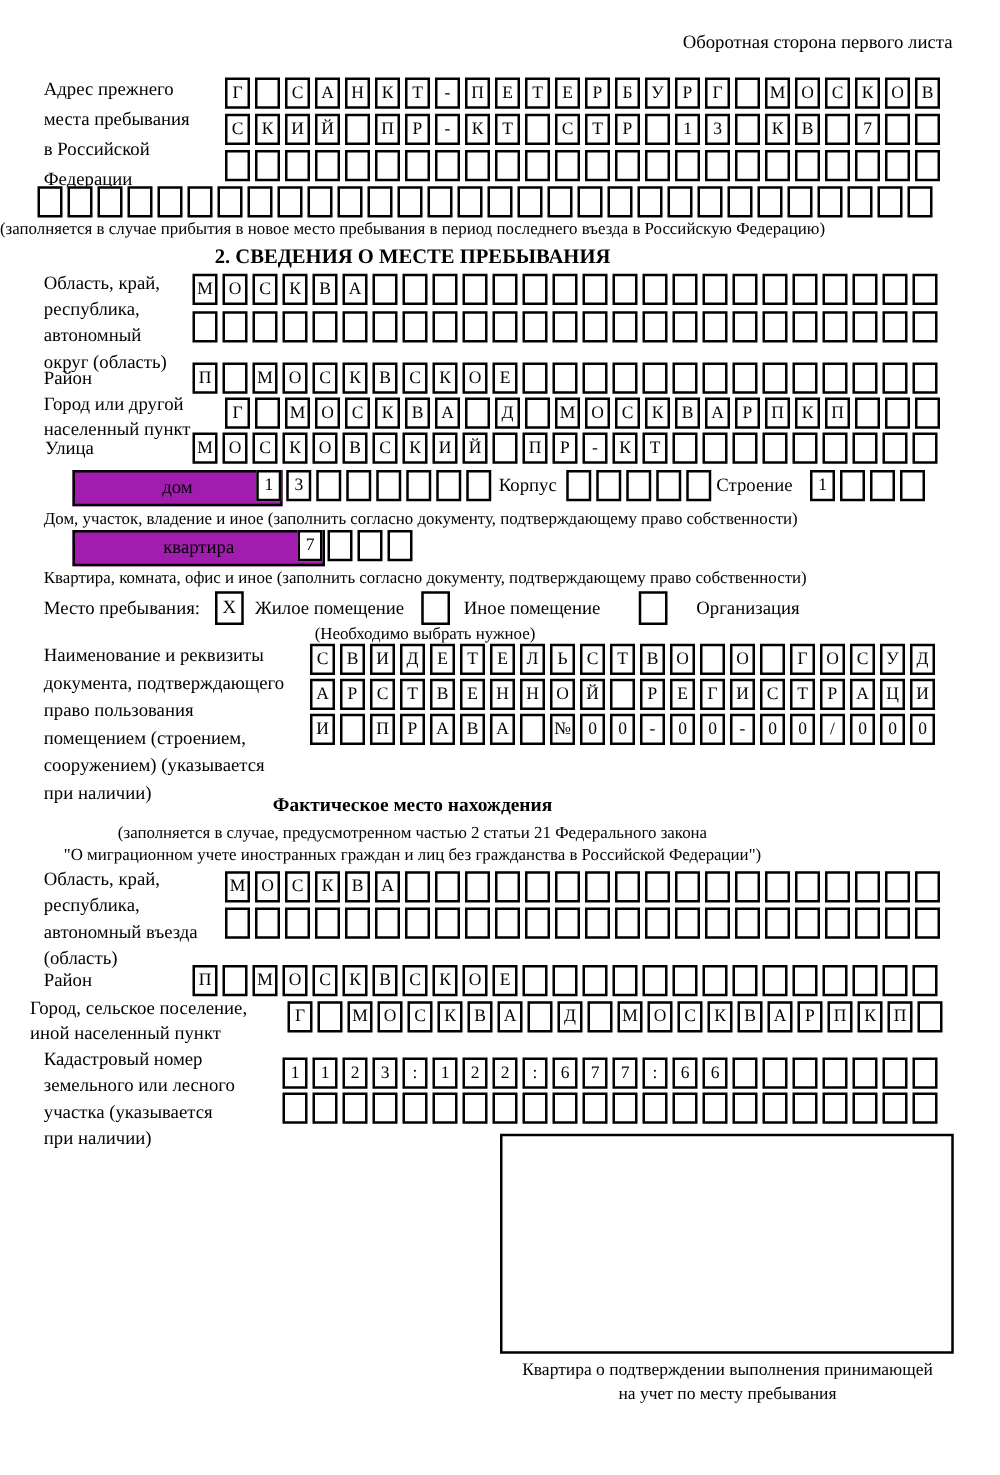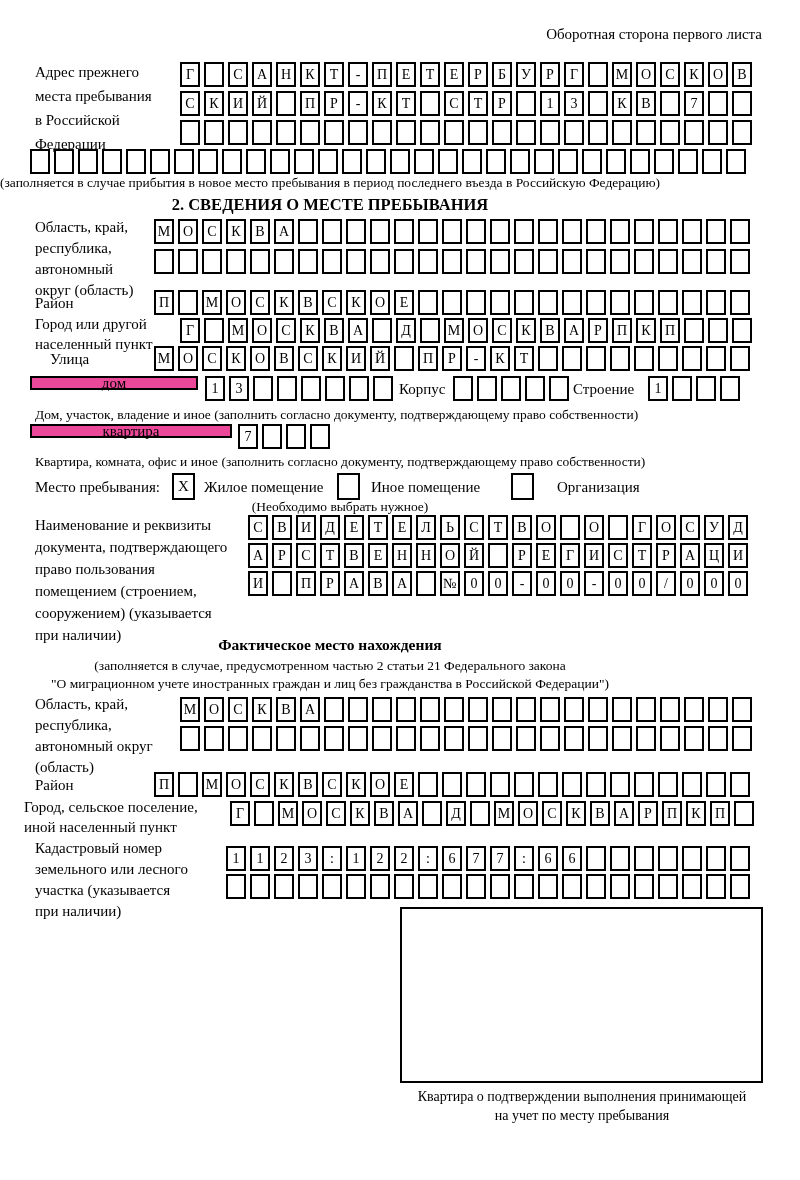--- a/index.html
+++ b/index.html
@@ -17,23 +17,23 @@
   .center{left:0;width:660px;text-align:center;}
   .bold{font-weight:bold;}
   .cellrow{display:flex;gap:4px;}
   .cell{
     flex:0 0 20px;width:20px;height:25px;box-sizing:border-box;
     border:2px solid #000;background:#fff;
     font-size:14px;line-height:21px;text-align:center;
     font-family:"Liberation Serif","DejaVu Serif",serif;
   }
   .widebox{
-    box-sizing:border-box;border:2px solid #000;height:14px;
+    box-sizing:border-box;border:2px solid #000;height:29px;
     display:flex;align-items:center;justify-content:center;
-    font-size:15px;background:#ec4899;
+    font-size:15px;background:#a21caf;margin-left:28px;
   }
   .checkbox{
     display:inline-block;box-sizing:border-box;width:23px;height:27px;
     border:2px solid #000;background:#fff;text-align:center;
     font-size:15px;line-height:23px;
   }
   .stampbox{box-sizing:border-box;border:2px solid #000;background:#fff;}
   .caplines div{line-height:18px;}
   .stampcap div{font-size:14px;line-height:18.5px;}
 </style>
@@ -276,21 +276,21 @@
     <span class="cell">А</span>
     <span class="cell">Р</span>
     <span class="cell">П</span>
     <span class="cell">К</span>
     <span class="cell">П</span>
     <span class="cell"></span>
     <span class="cell"></span>
     <span class="cell"></span>
   </div>
 
-<div class="abs lbl" style="left:50px;top:349px;text-align:right;">Улица</div>
+<div class="abs lbl" style="left:36px;top:349px;text-align:right;">Улица</div>
 <div class="abs cellrow" style="left:154px;top:346px;">
     <span class="cell">М</span>
     <span class="cell">О</span>
     <span class="cell">С</span>
     <span class="cell">К</span>
     <span class="cell">О</span>
     <span class="cell">В</span>
     <span class="cell">С</span>
     <span class="cell">К</span>
     <span class="cell">И</span>
@@ -438,21 +438,21 @@
 
 <div class="abs center bold" style="top:636px;font-size:15.5px;">Фактическое место нахождения</div>
 <div class="abs cap center caplines" style="top:657px;">
     <div>(заполняется в случае, предусмотренном частью 2 статьи 21 Федерального закона</div>
     <div>"О миграционном учете иностранных граждан и лиц без гражданства в Российской Федерации")</div>
   </div>
 
 <div class="abs lbl" style="left:35px;top:694px;">
     <div>Область, край,</div>
     <div>республика,</div>
-    <div>автономный округ</div>
+    <div>автономный въезда</div>
     <div>(область)</div>
   </div>
 <div class="abs cellrow" style="left:180px;top:697px;">
     <span class="cell">М</span>
     <span class="cell">О</span>
     <span class="cell">С</span>
     <span class="cell">К</span>
     <span class="cell">В</span>
     <span class="cell">А</span>
     <span class="cell"></span>

